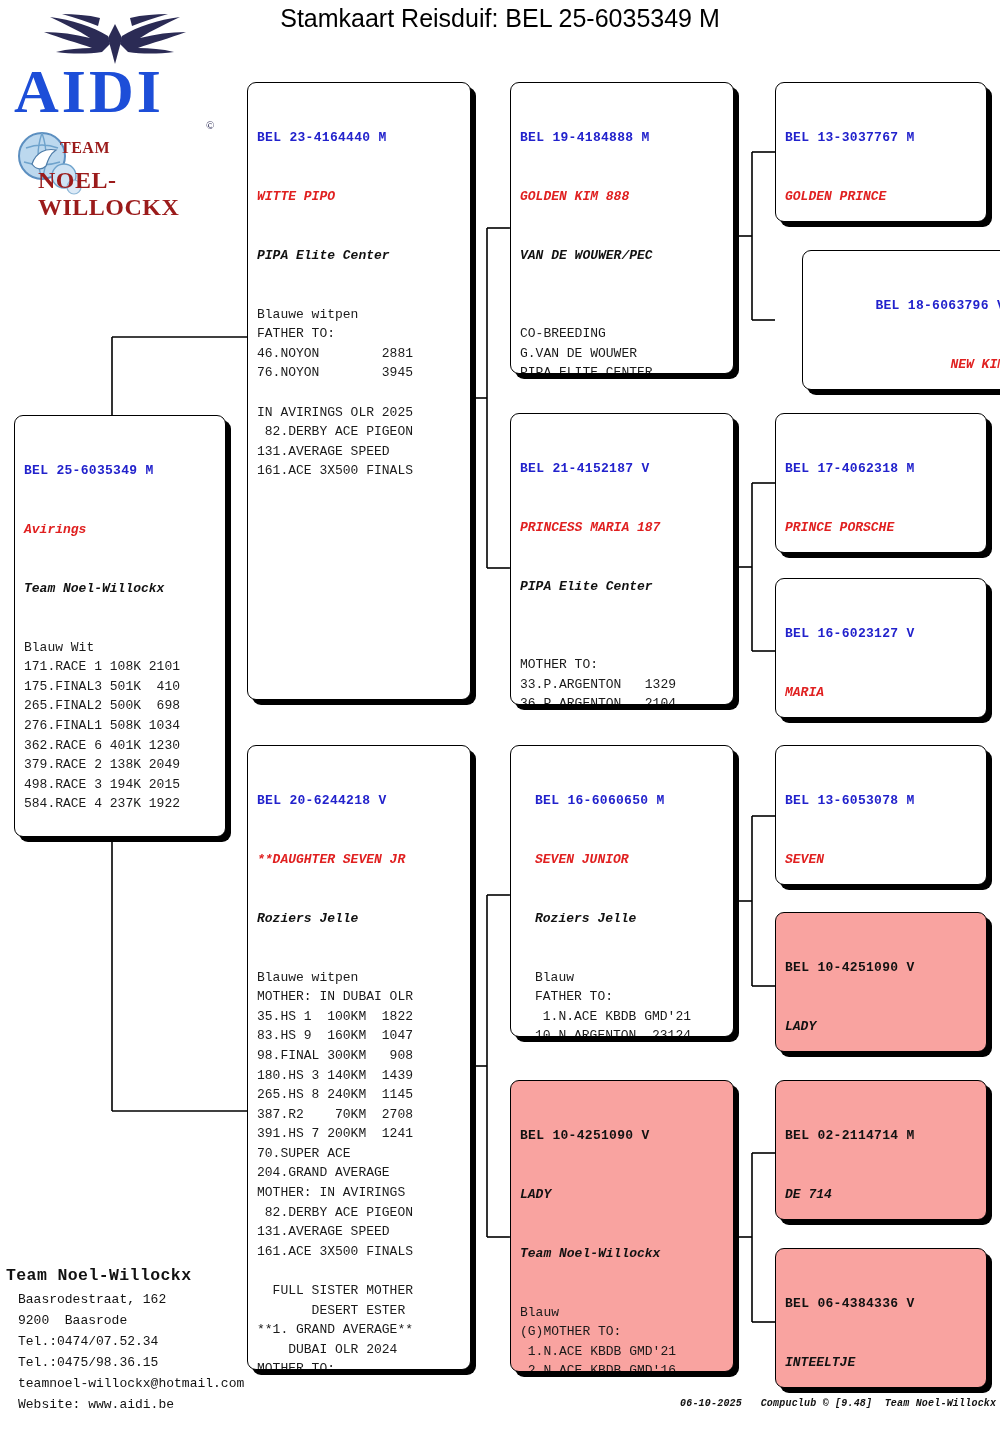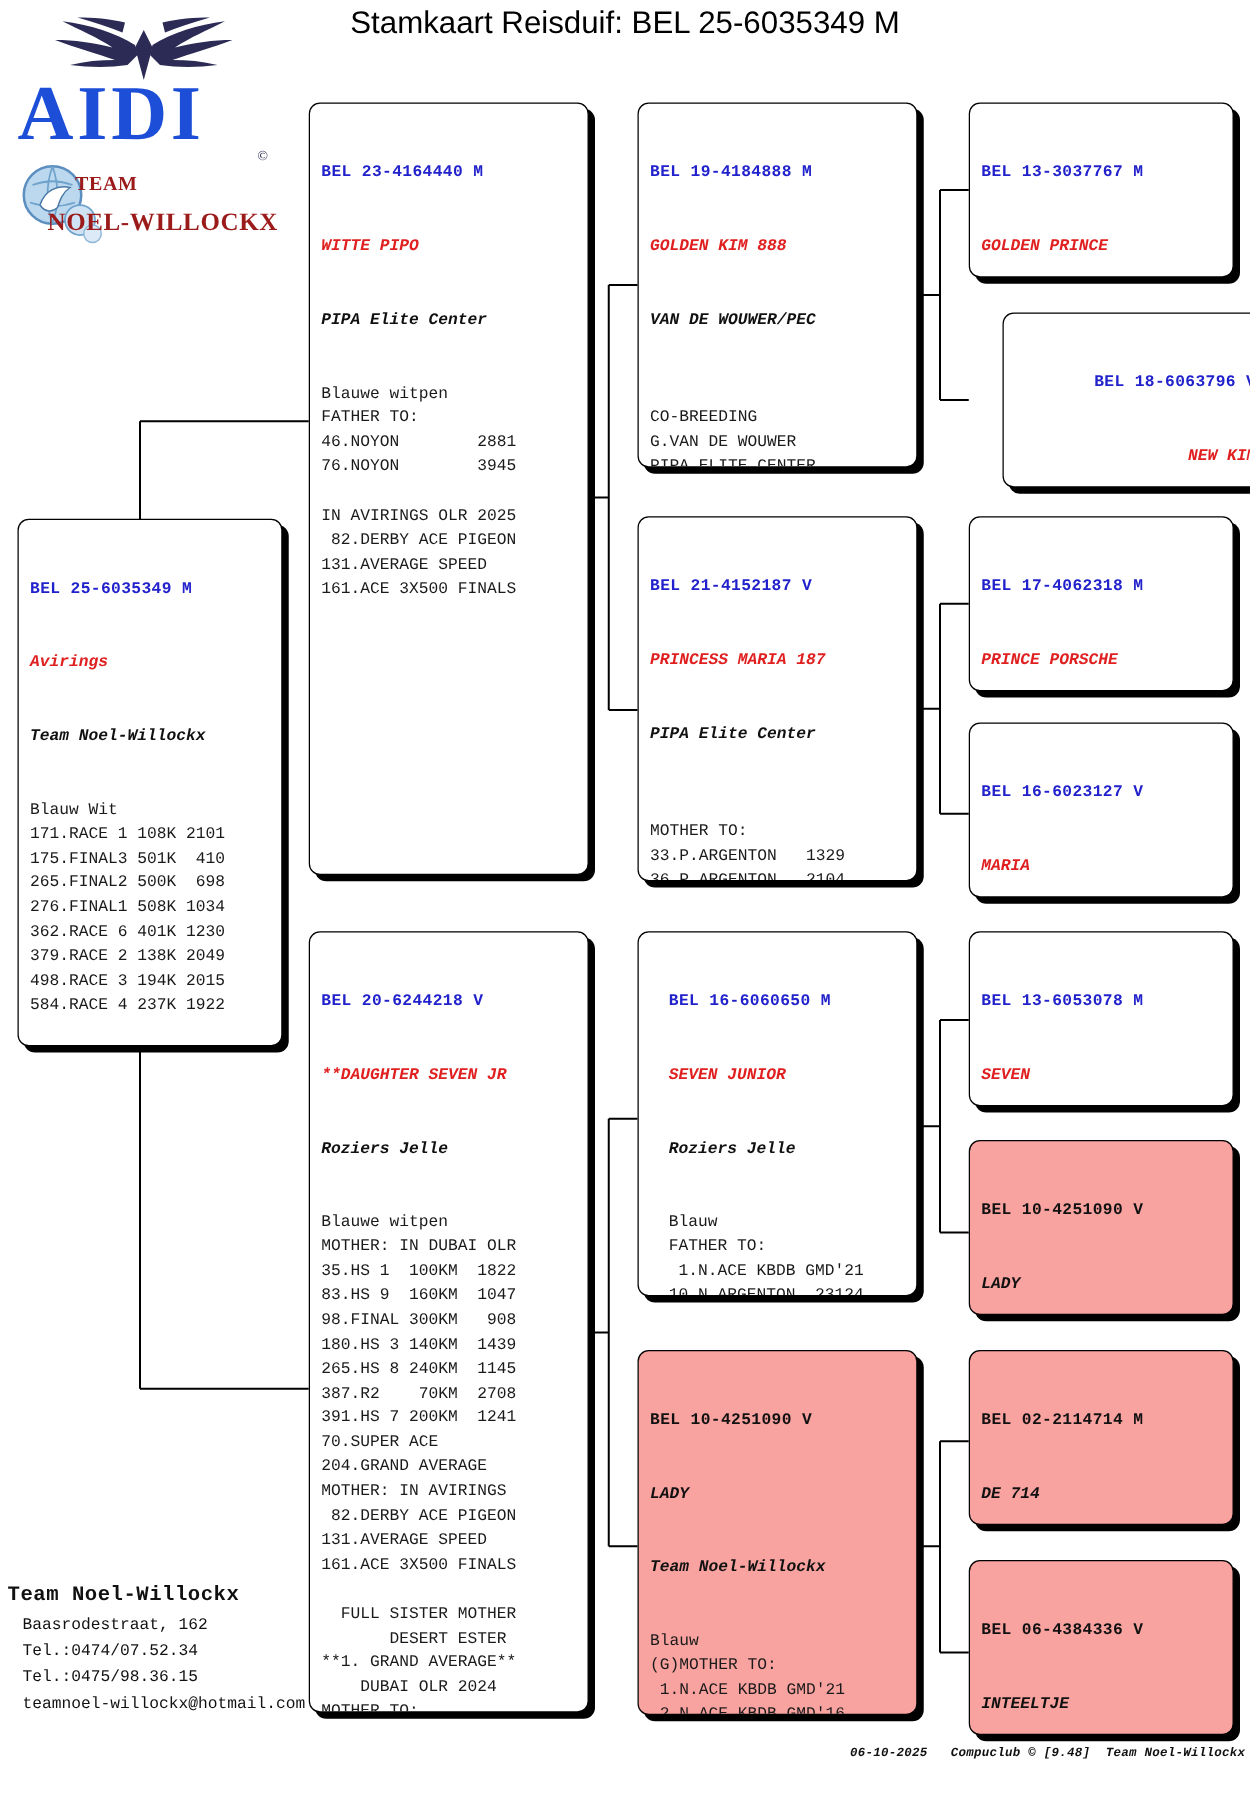--- a/index.html
+++ b/index.html
@@ -52,21 +52,21 @@
     position: absolute; left: 8px; top: 118px; width: 66px; height: 66px;
   }
   .logo-team-line {
     position: absolute;
     font-family: "Liberation Serif", serif;
     font-weight: bold;
     color: #9b1b1b;
     letter-spacing: 0.5px;
   }
   #logo-team { left: 52px; top: 127px; font-size: 16px; }
-  #logo-noel { left: 30px; top: 155px; font-size: 20px; }
+  #logo-noel { left: 30px; top: 155px; font-size: 24px; }
 
   
   #connectors {
     position: absolute; left: 0; top: 0; width: 1000px; height: 1436px;
     pointer-events: none;
   }
 
   
   .card {
     position: absolute;
@@ -289,19 +289,21 @@
   <div class="ring">BEL 06-4384336 V</div>
   <div class="nickname">INTEELTJE</div>
   
   
 </div>
 
 <div id="contact">
   <div id="contact-name">Team Noel-Willockx</div>
   <div id="contact-lines">
       <div class="c-line">Baasrodestraat, 162</div>
+      <div class="c-line">9200  Baasrode</div>
       <div class="c-line">Tel.:0474/07.52.34</div>
       <div class="c-line">Tel.:0475/98.36.15</div>
       <div class="c-line">teamnoel-willockx@hotmail.com</div>
+      <div class="c-line">Website: www.aidi.be</div>
     </div>
 </div>
 
 <div id="footer-meta"><span>06-10-2025</span>   <span>Compuclub © [9.48]</span>  <span>Team Noel-Willockx</span></div>
 
 </body></html>

